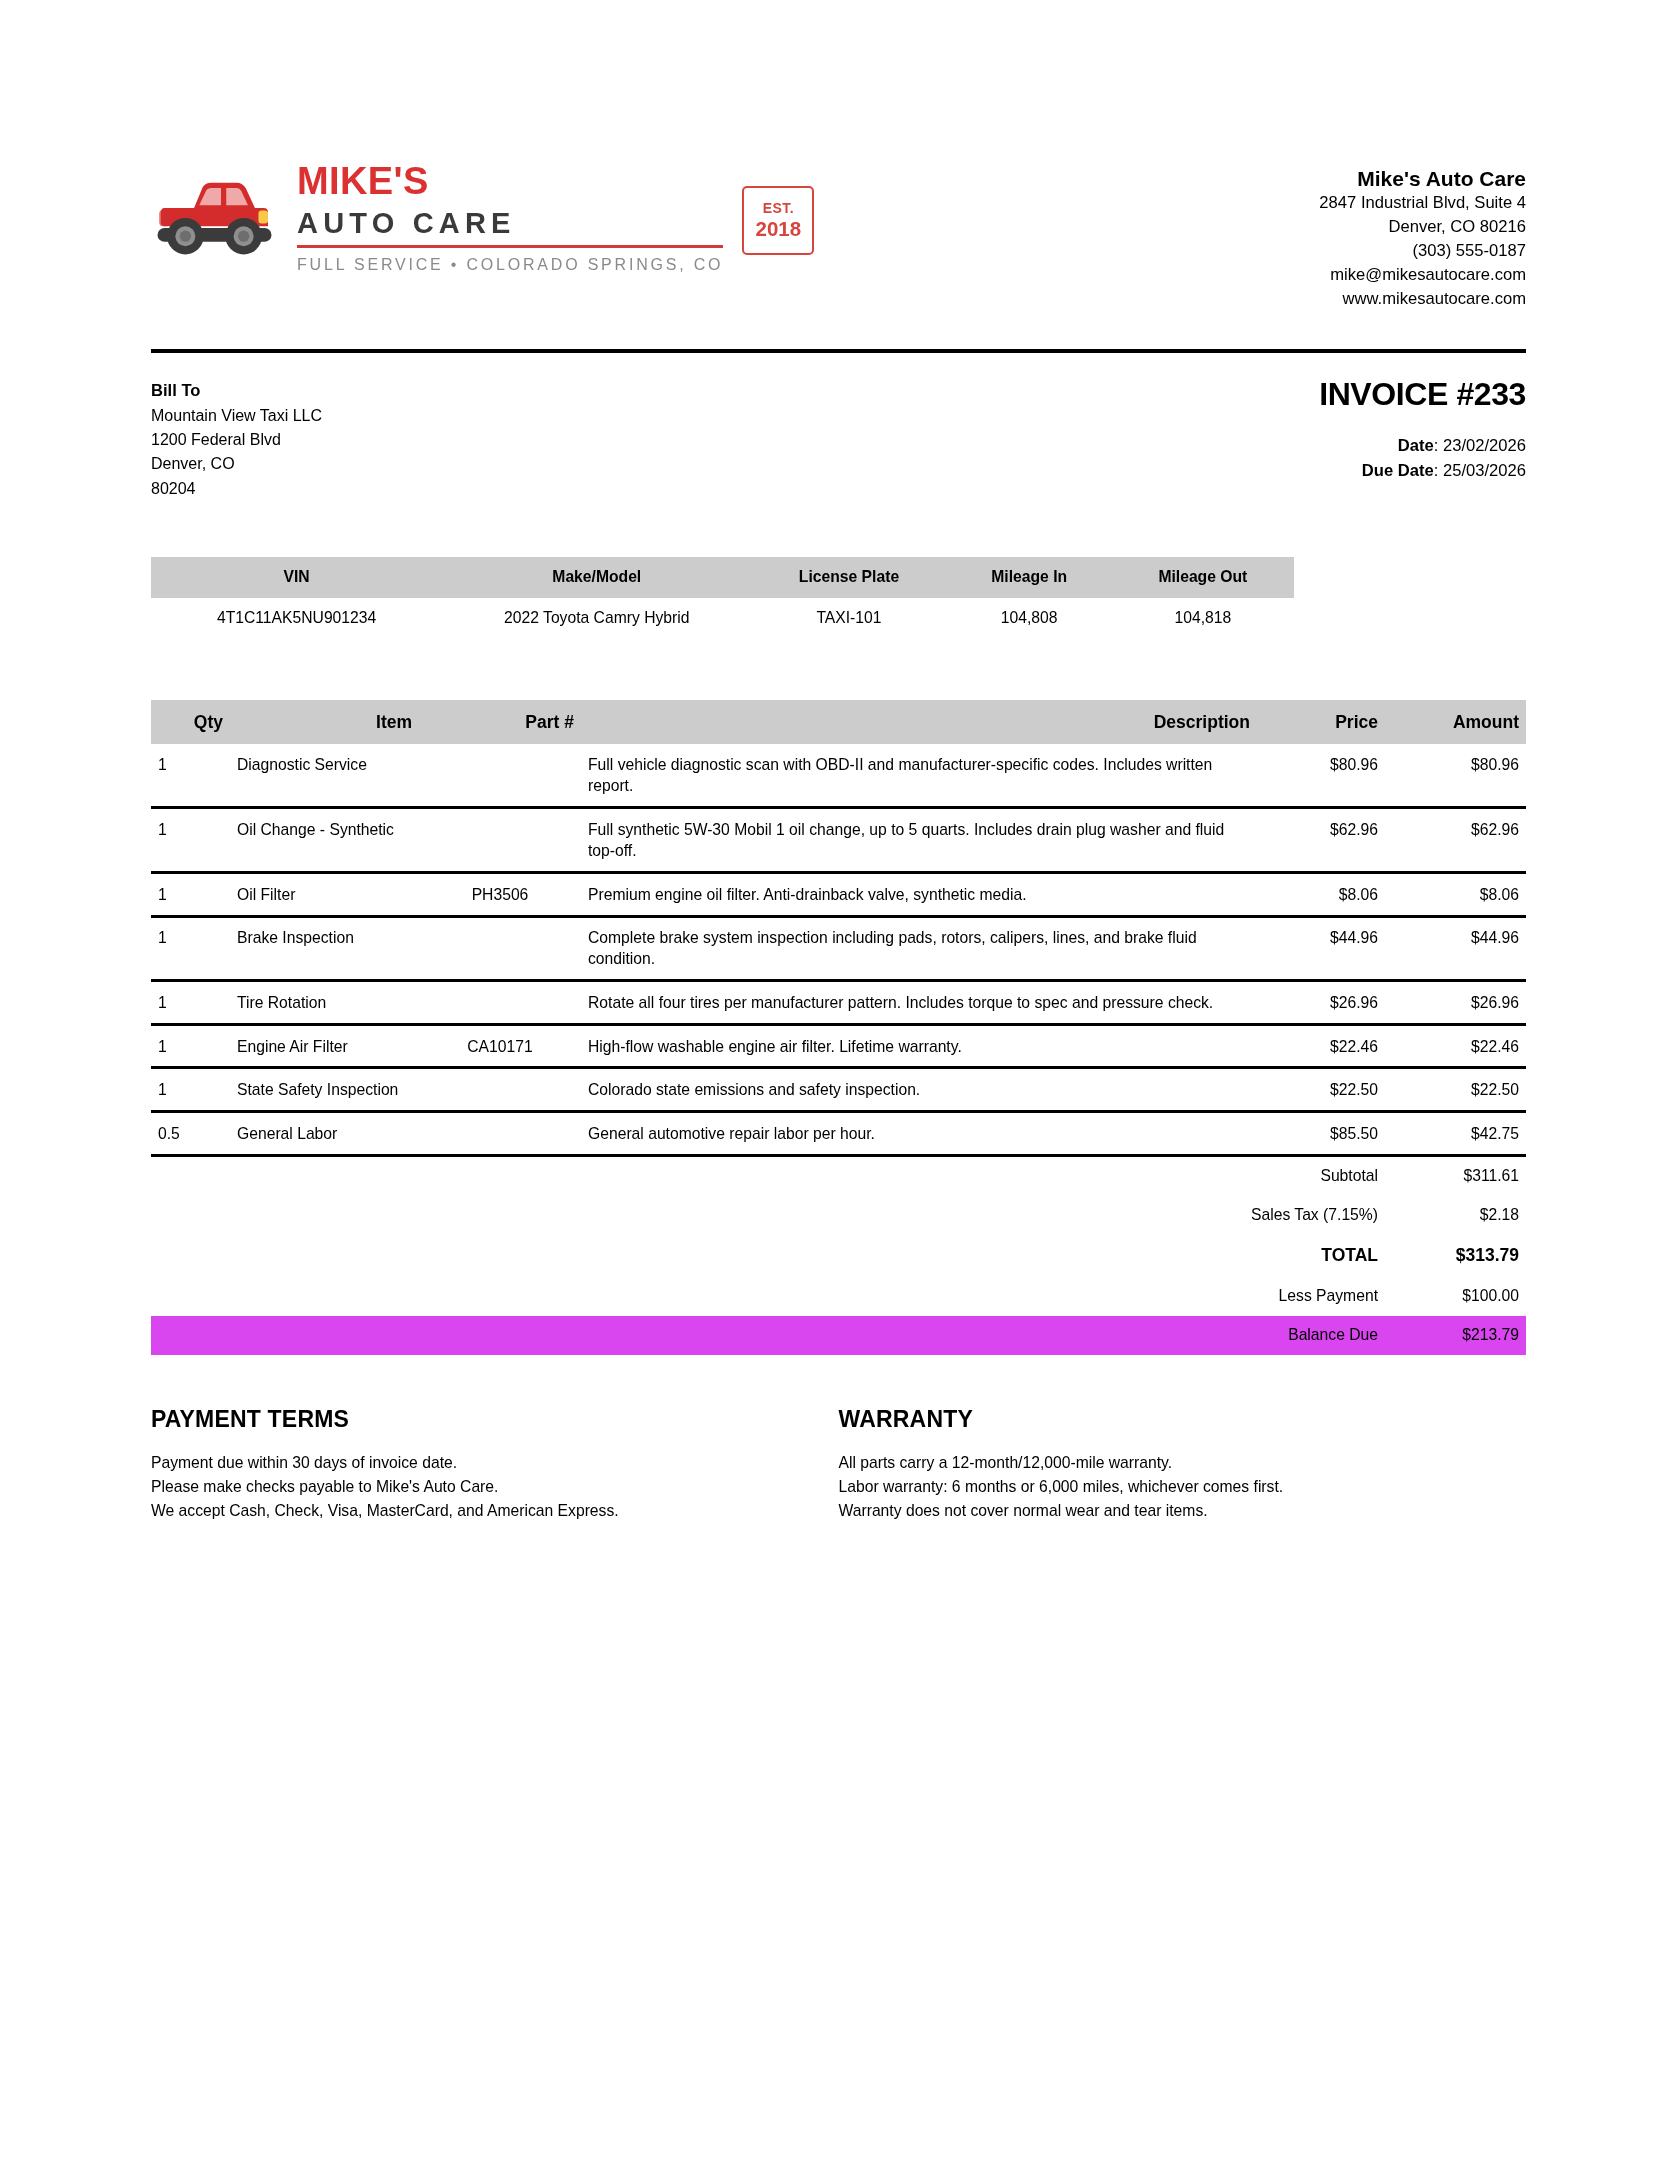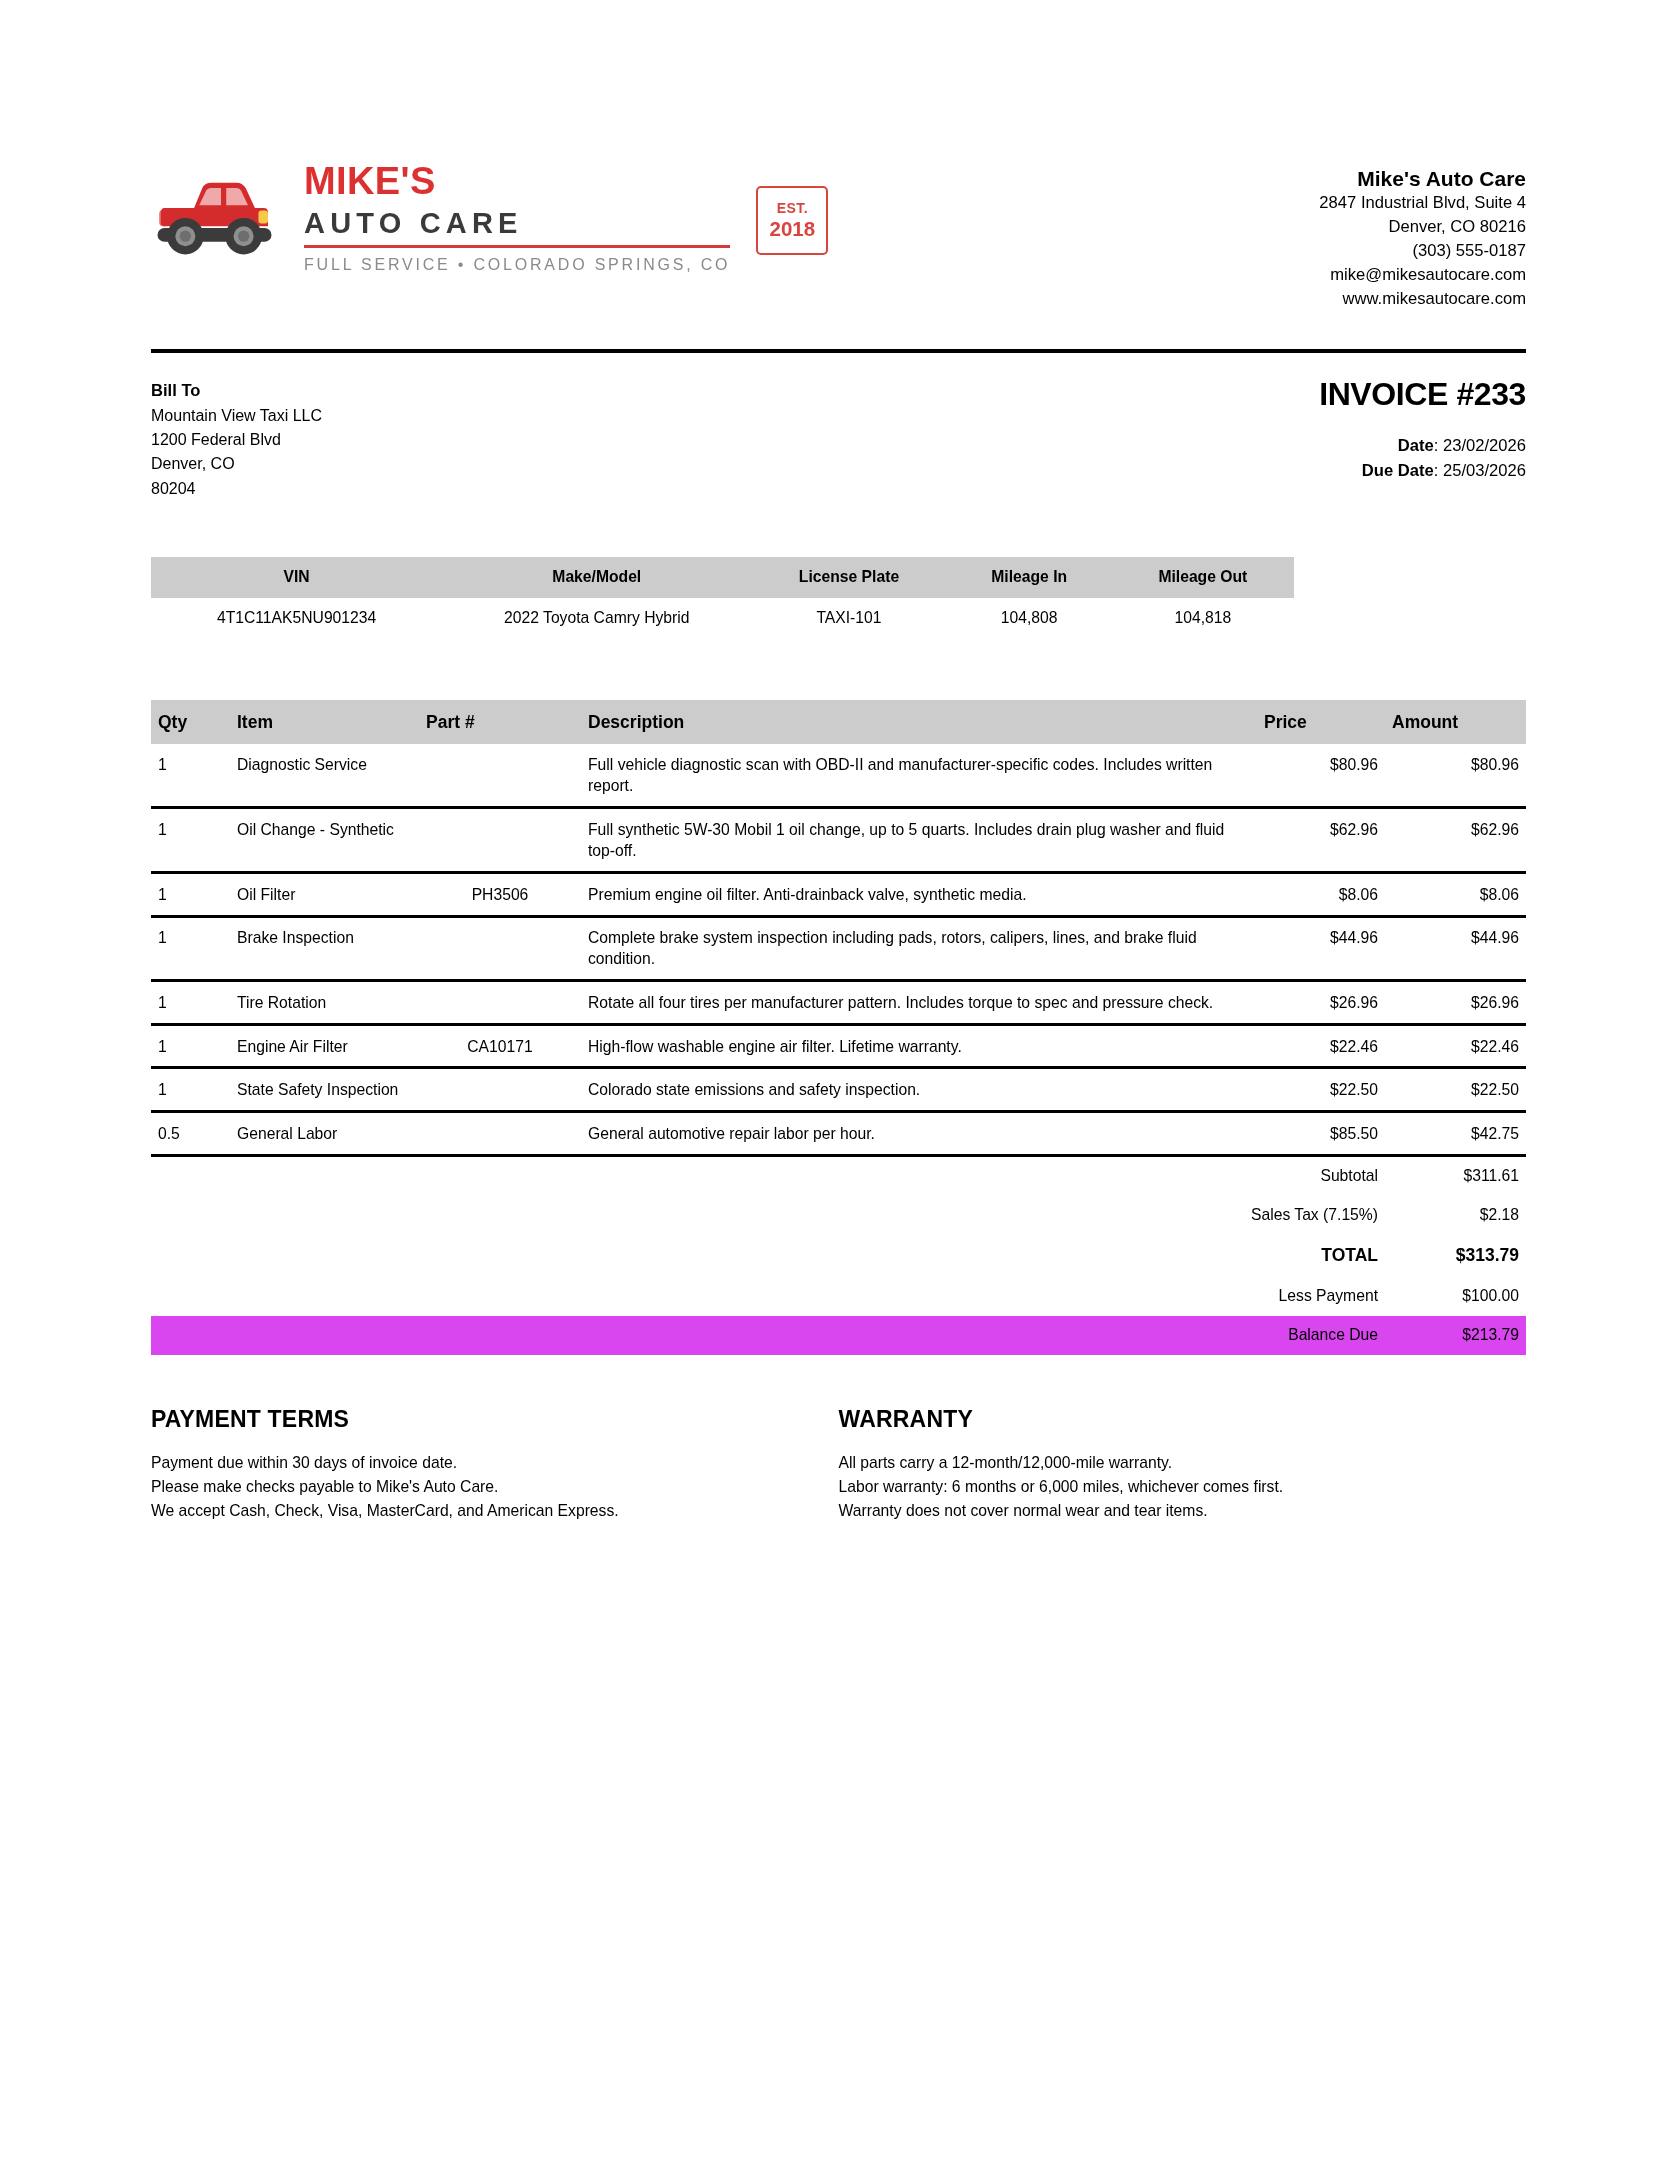--- a/index.html
+++ b/index.html
@@ -23,21 +23,21 @@
   
   .header {
     display: flex;
     align-items: flex-start;
     justify-content: space-between;
     padding-top: 144px;
   }
   .logo-block {
     display: flex;
     align-items: center;
-    gap: 26px;
+    gap: 19px;
     padding-top: 17.5px;
   }
   .car-icon {
     width: 127px;
     height: 87px;
     flex: none;
   }
   .wordmark {
     display: flex;
     flex-direction: column;
@@ -181,21 +181,21 @@
   .items-table {
     margin-top: 62px;
     width: 100%;
     table-layout: fixed;
   }
   .items-table thead th {
     background: #cccccc;
     font-size: 17.5px;
     font-weight: bold;
     padding: 11.4px 7px;
-    text-align: left;
+    text-align: right;
   }
   .items-table tbody td {
     font-size: 15.7px;
     padding: 9.6px 7px;
     border-top: 3.1px solid #000000;
     vertical-align: top;
     line-height: 1.36;
   }
   .items-table tbody tr:first-child td { border-top: none; }
   .col-qty { width: 65px; text-align: left; }

